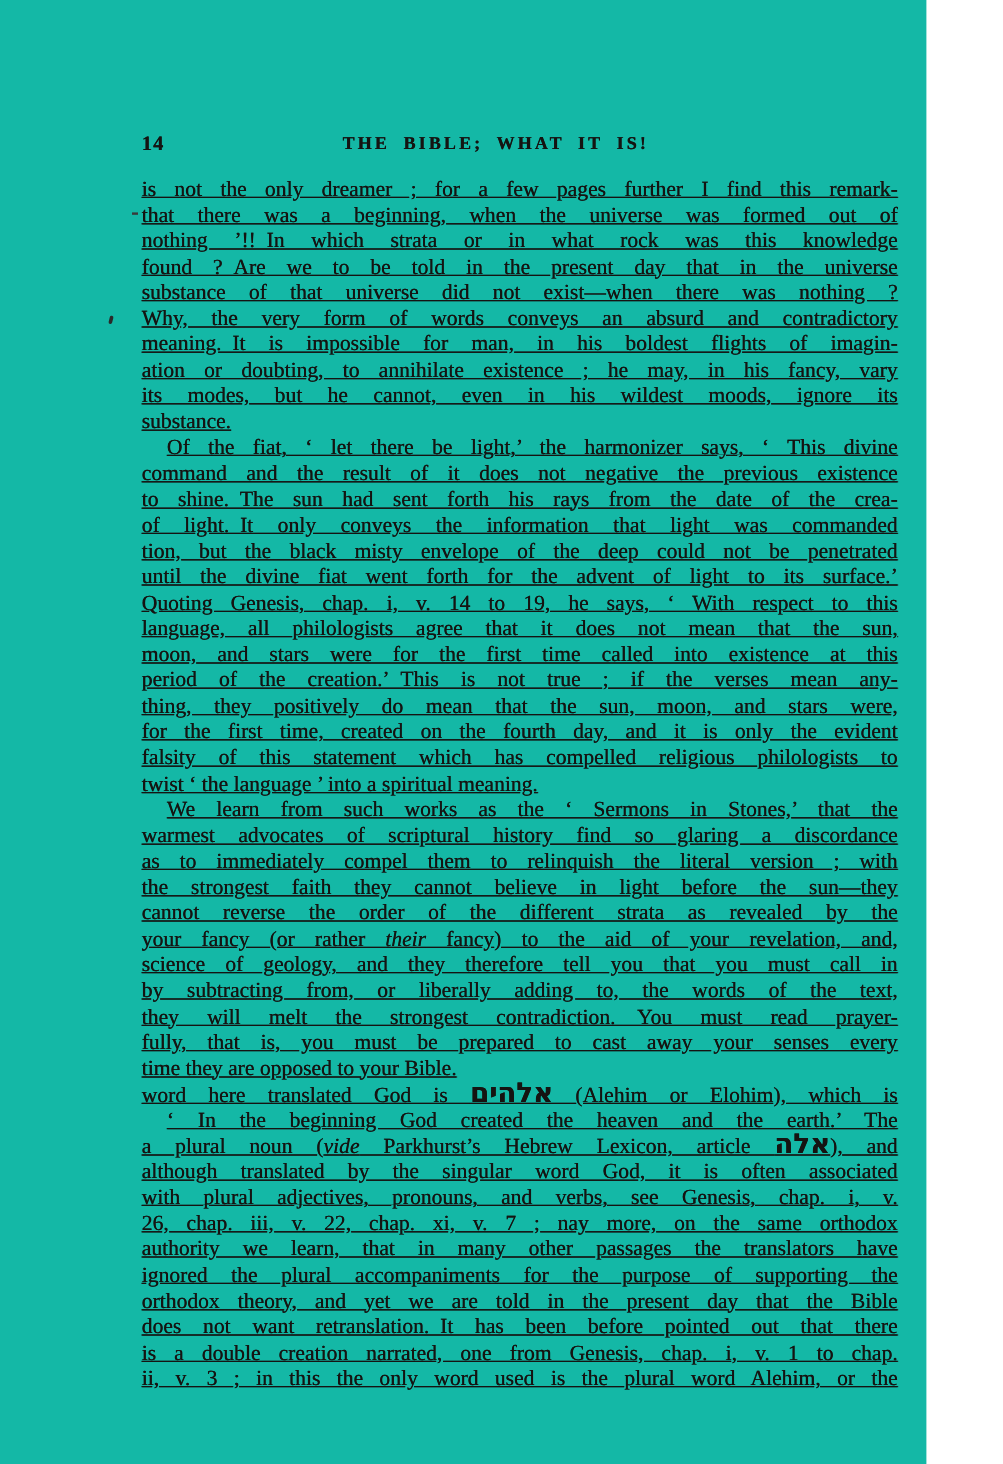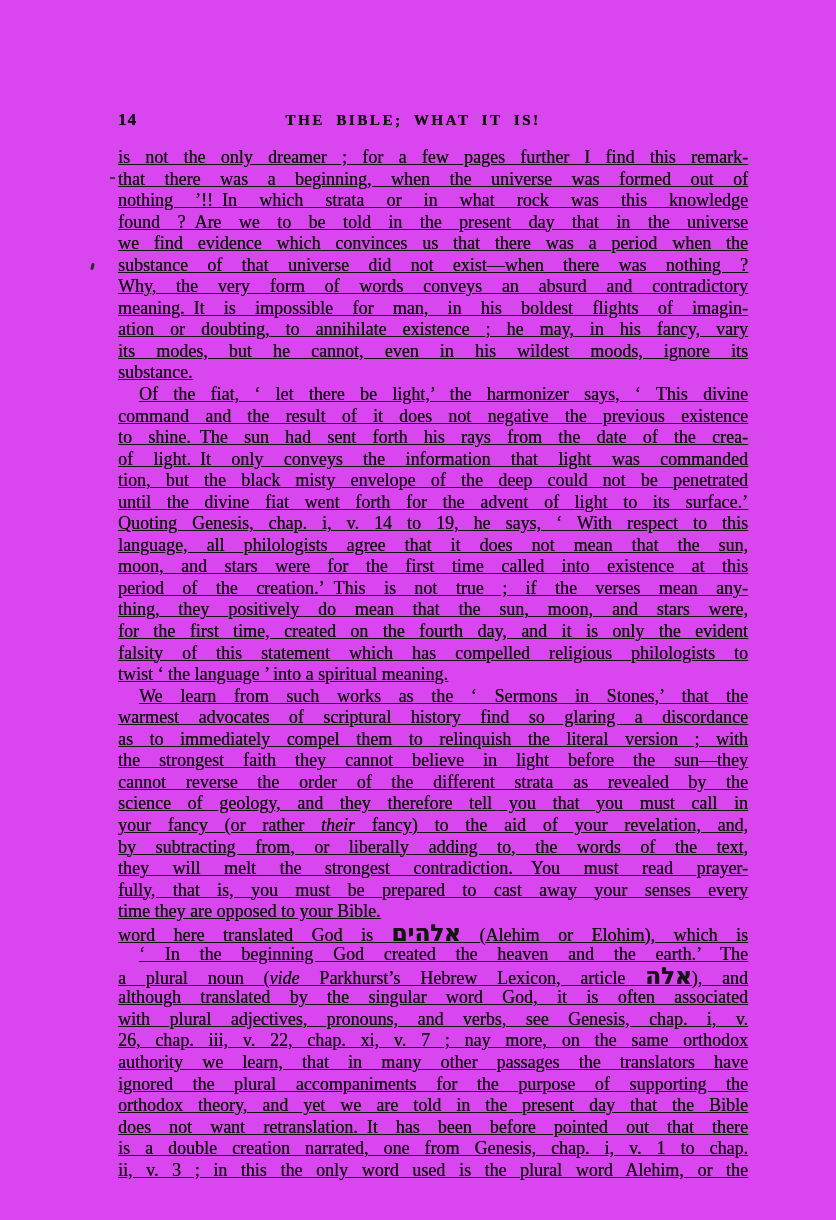--- a/index.html
+++ b/index.html
@@ -2,23 +2,23 @@
 <html><head>
 <meta charset="utf-8">
 <style>
   html, body {
     margin: 0;
     padding: 0;
     background: #ffffff;
   }
   .page {
     position: relative;
-    width: 836px;
+    width: 772px;
     height: 1220px;
-    background: #d946ef;
+    background: #14b8a6;
     overflow: hidden;
     font-family: "Liberation Serif", "DejaVu Serif", serif;
     color: #151412;
   }
   .runhead {
     position: absolute;
     top: 109px;
     left: 118px;
     width: 630px;
     height: 22px;
@@ -101,21 +101,20 @@
 <div class="page">
   <div class="runhead">
     <span class="pagenum">14</span>
     <span class="runtitle">THE BIBLE; WHAT IT IS!</span>
   </div>
   <div class="body">
       <div class="line">is not the only dreamer ; for a few pages further I find this remark-</div>
       <div class="line">that there was a beginning, when the universe was formed out of</div>
       <div class="line">nothing ’!! In which strata or in what rock was this knowledge</div>
       <div class="line">found ? Are we to be told in the present day that in the universe</div>
-      <div class="line">we find evidence which convinces us that there was a period when the</div>
       <div class="line">substance of that universe did not exist—when there was nothing ?</div>
       <div class="line">Why, the very form of words conveys an absurd and contradictory</div>
       <div class="line">meaning. It is impossible for man, in his boldest flights of imagin-</div>
       <div class="line">ation or doubting, to annihilate existence ; he may, in his fancy, vary</div>
       <div class="line">its modes, but he cannot, even in his wildest moods, ignore its</div>
       <div class="line no-just">substance.</div>
       <div class="line indent">Of the fiat, ‘ let there be light,’ the harmonizer says, ‘ This divine</div>
       <div class="line">command and the result of it does not negative the previous existence</div>
       <div class="line">to shine. The sun had sent forth his rays from the date of the crea-</div>
       <div class="line">of light. It only conveys the information that light was commanded</div>
@@ -127,22 +126,22 @@
       <div class="line">period of the creation.’ This is not true ; if the verses mean any-</div>
       <div class="line">thing, they positively do mean that the sun, moon, and stars were,</div>
       <div class="line">for the first time, created on the fourth day, and it is only the evident</div>
       <div class="line">falsity of this statement which has compelled religious philologists to</div>
       <div class="line no-just">twist ‘ the language ’ into a spiritual meaning.</div>
       <div class="line indent">We learn from such works as the ‘ Sermons in Stones,’ that the</div>
       <div class="line">warmest advocates of scriptural history find so glaring a discordance</div>
       <div class="line">as to immediately compel them to relinquish the literal version ; with</div>
       <div class="line">the strongest faith they cannot believe in light before the sun—they</div>
       <div class="line">cannot reverse the order of the different strata as revealed by the</div>
+      <div class="line">your fancy (or rather <i>their</i> fancy) to the aid of your revelation, and,</div>
       <div class="line">science of geology, and they therefore tell you that you must call in</div>
-      <div class="line">your fancy (or rather <i>their</i> fancy) to the aid of your revelation, and,</div>
       <div class="line">by subtracting from, or liberally adding to, the words of the text,</div>
       <div class="line">they will melt the strongest contradiction. You must read prayer-</div>
       <div class="line">fully, that is, you must be prepared to cast away your senses every</div>
       <div class="line no-just">time they are opposed to your Bible.</div>
       <div class="line">word here translated God is <span class="hebrew">אלהים</span> (Alehim or Elohim), which is</div>
       <div class="line indent">‘ In the beginning God created the heaven and the earth.’ The</div>
       <div class="line">a plural noun (<i>vide</i> Parkhurst’s Hebrew Lexicon, article <span class="hebrew">אלה</span>), and</div>
       <div class="line">although translated by the singular word God, it is often associated</div>
       <div class="line">with plural adjectives, pronouns, and verbs, see Genesis, chap. i, v.</div>
       <div class="line">26, chap. iii, v. 22, chap. xi, v. 7 ; nay more, on the same orthodox</div>

